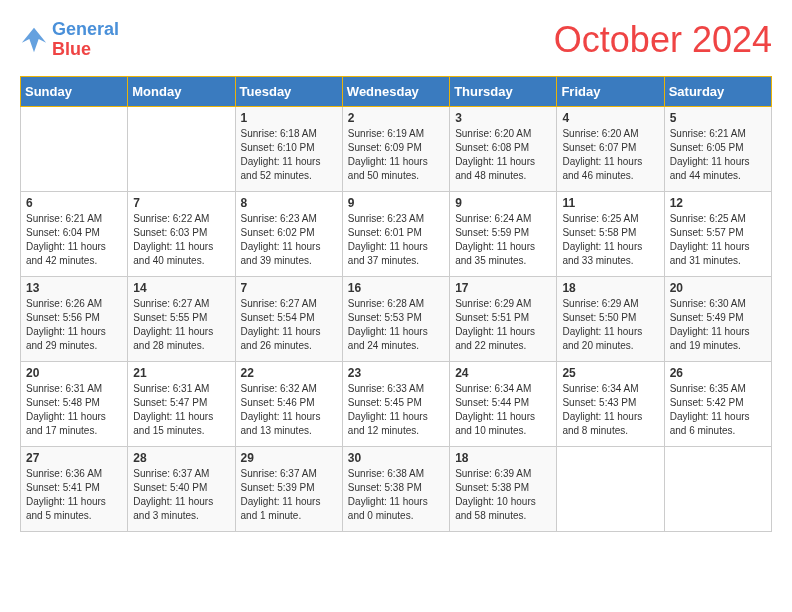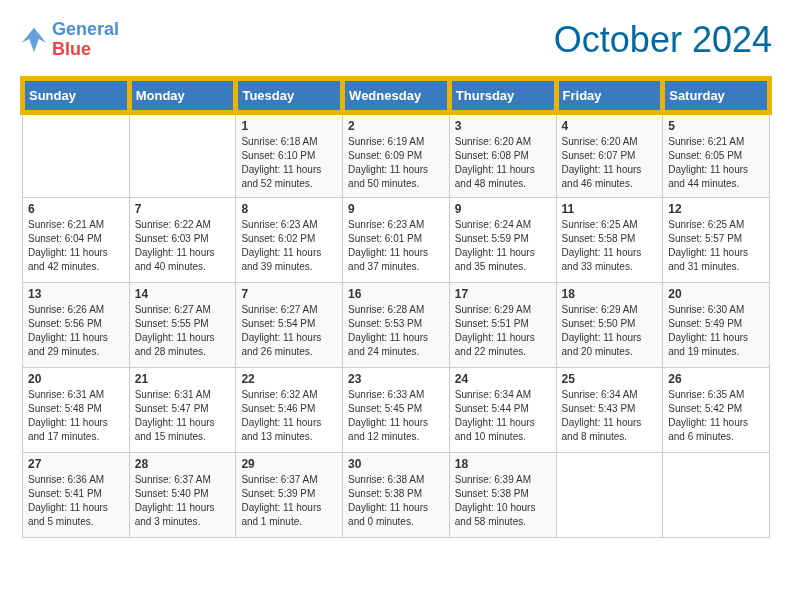--- a/index.html
+++ b/index.html
@@ -33,40 +33,40 @@
     .logo-bird {
       width: 28px;
       height: 28px;
     }
     .title-block {
       text-align: right;
     }
     .month-title {
       font-size: 36px;
       font-weight: 300;
-      color: #0369a1;
+      color: #ef4444;
       line-height: 1.1;
     }
     .location-title {
       font-size: 16px;
       color: #555;
     }
     table {
       width: 100%;
       border-collapse: collapse;
       table-layout: fixed;
     }
     thead tr th {
       background: #3a7bbf;
       color: #fff;
       padding: 7px 4px;
       font-size: 13px;
       font-weight: bold;
       text-align: left;
-      border: 5px solid #eab308;
+      border: 1px solid #eab308;
     }
     tbody tr td {
       border: 1px solid #ccc;
       vertical-align: top;
       padding: 4px 5px;
       font-size: 11px;
       color: #333;
       background: #fff;
       height: 85px;
     }

